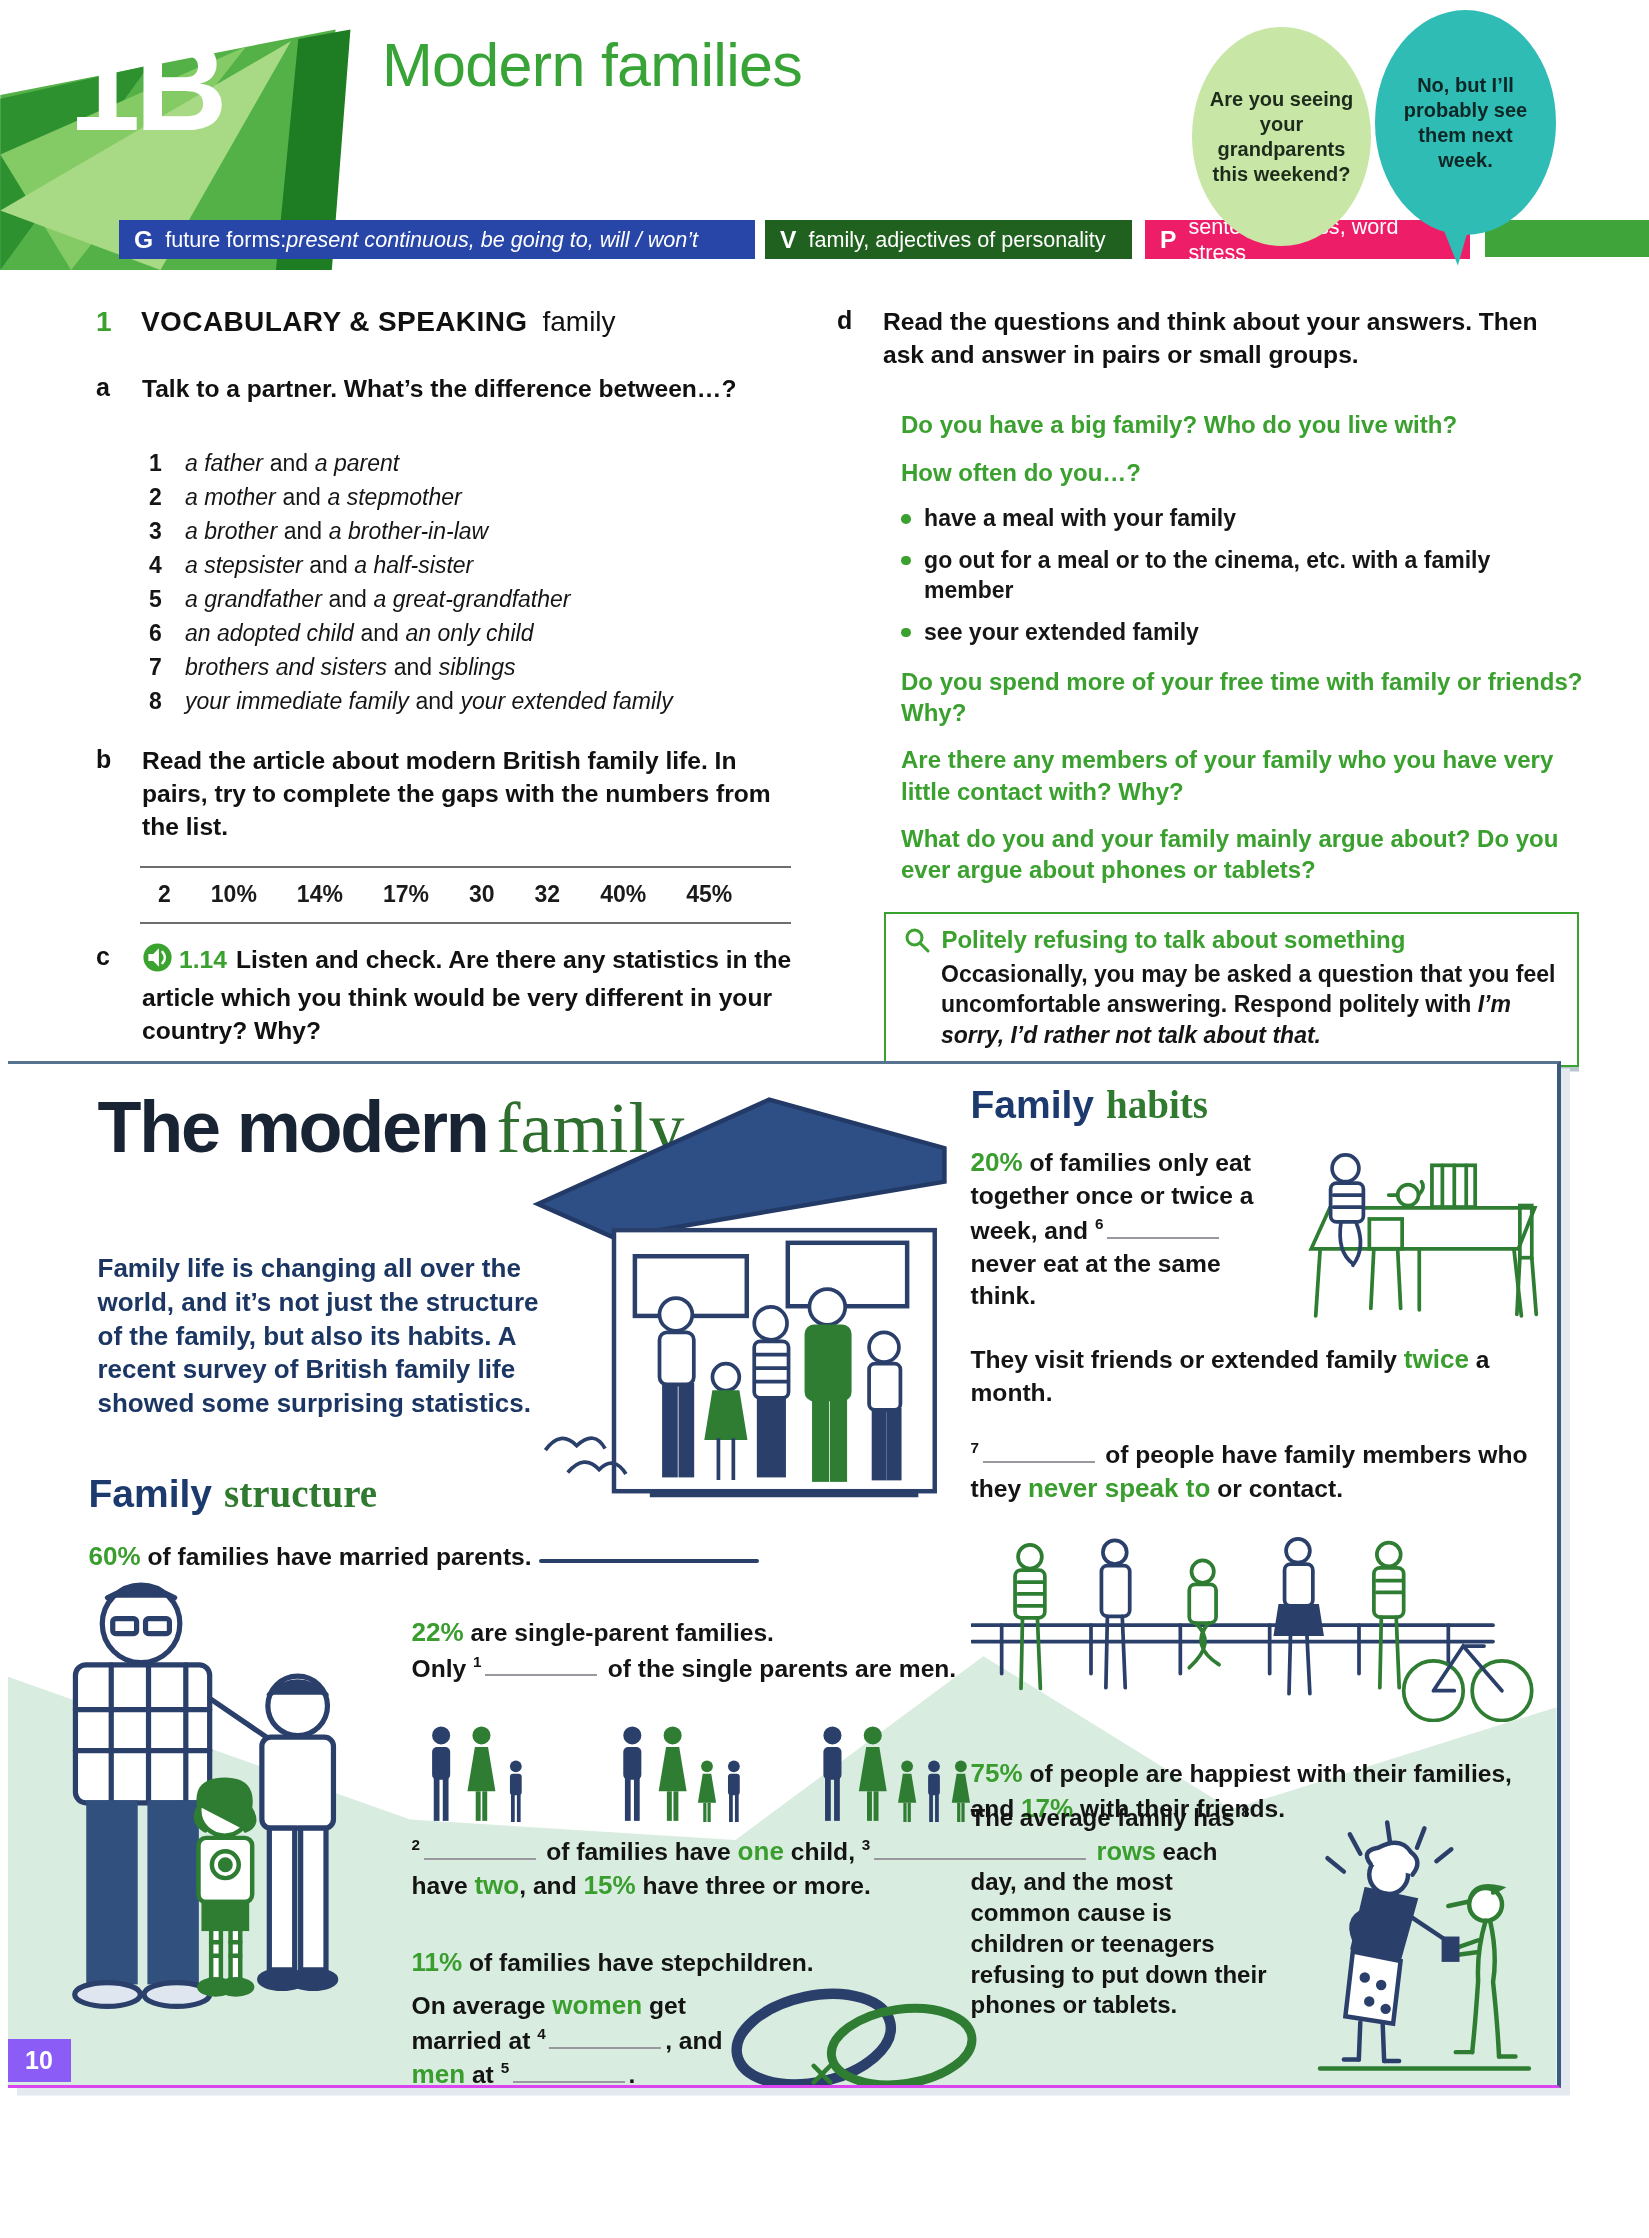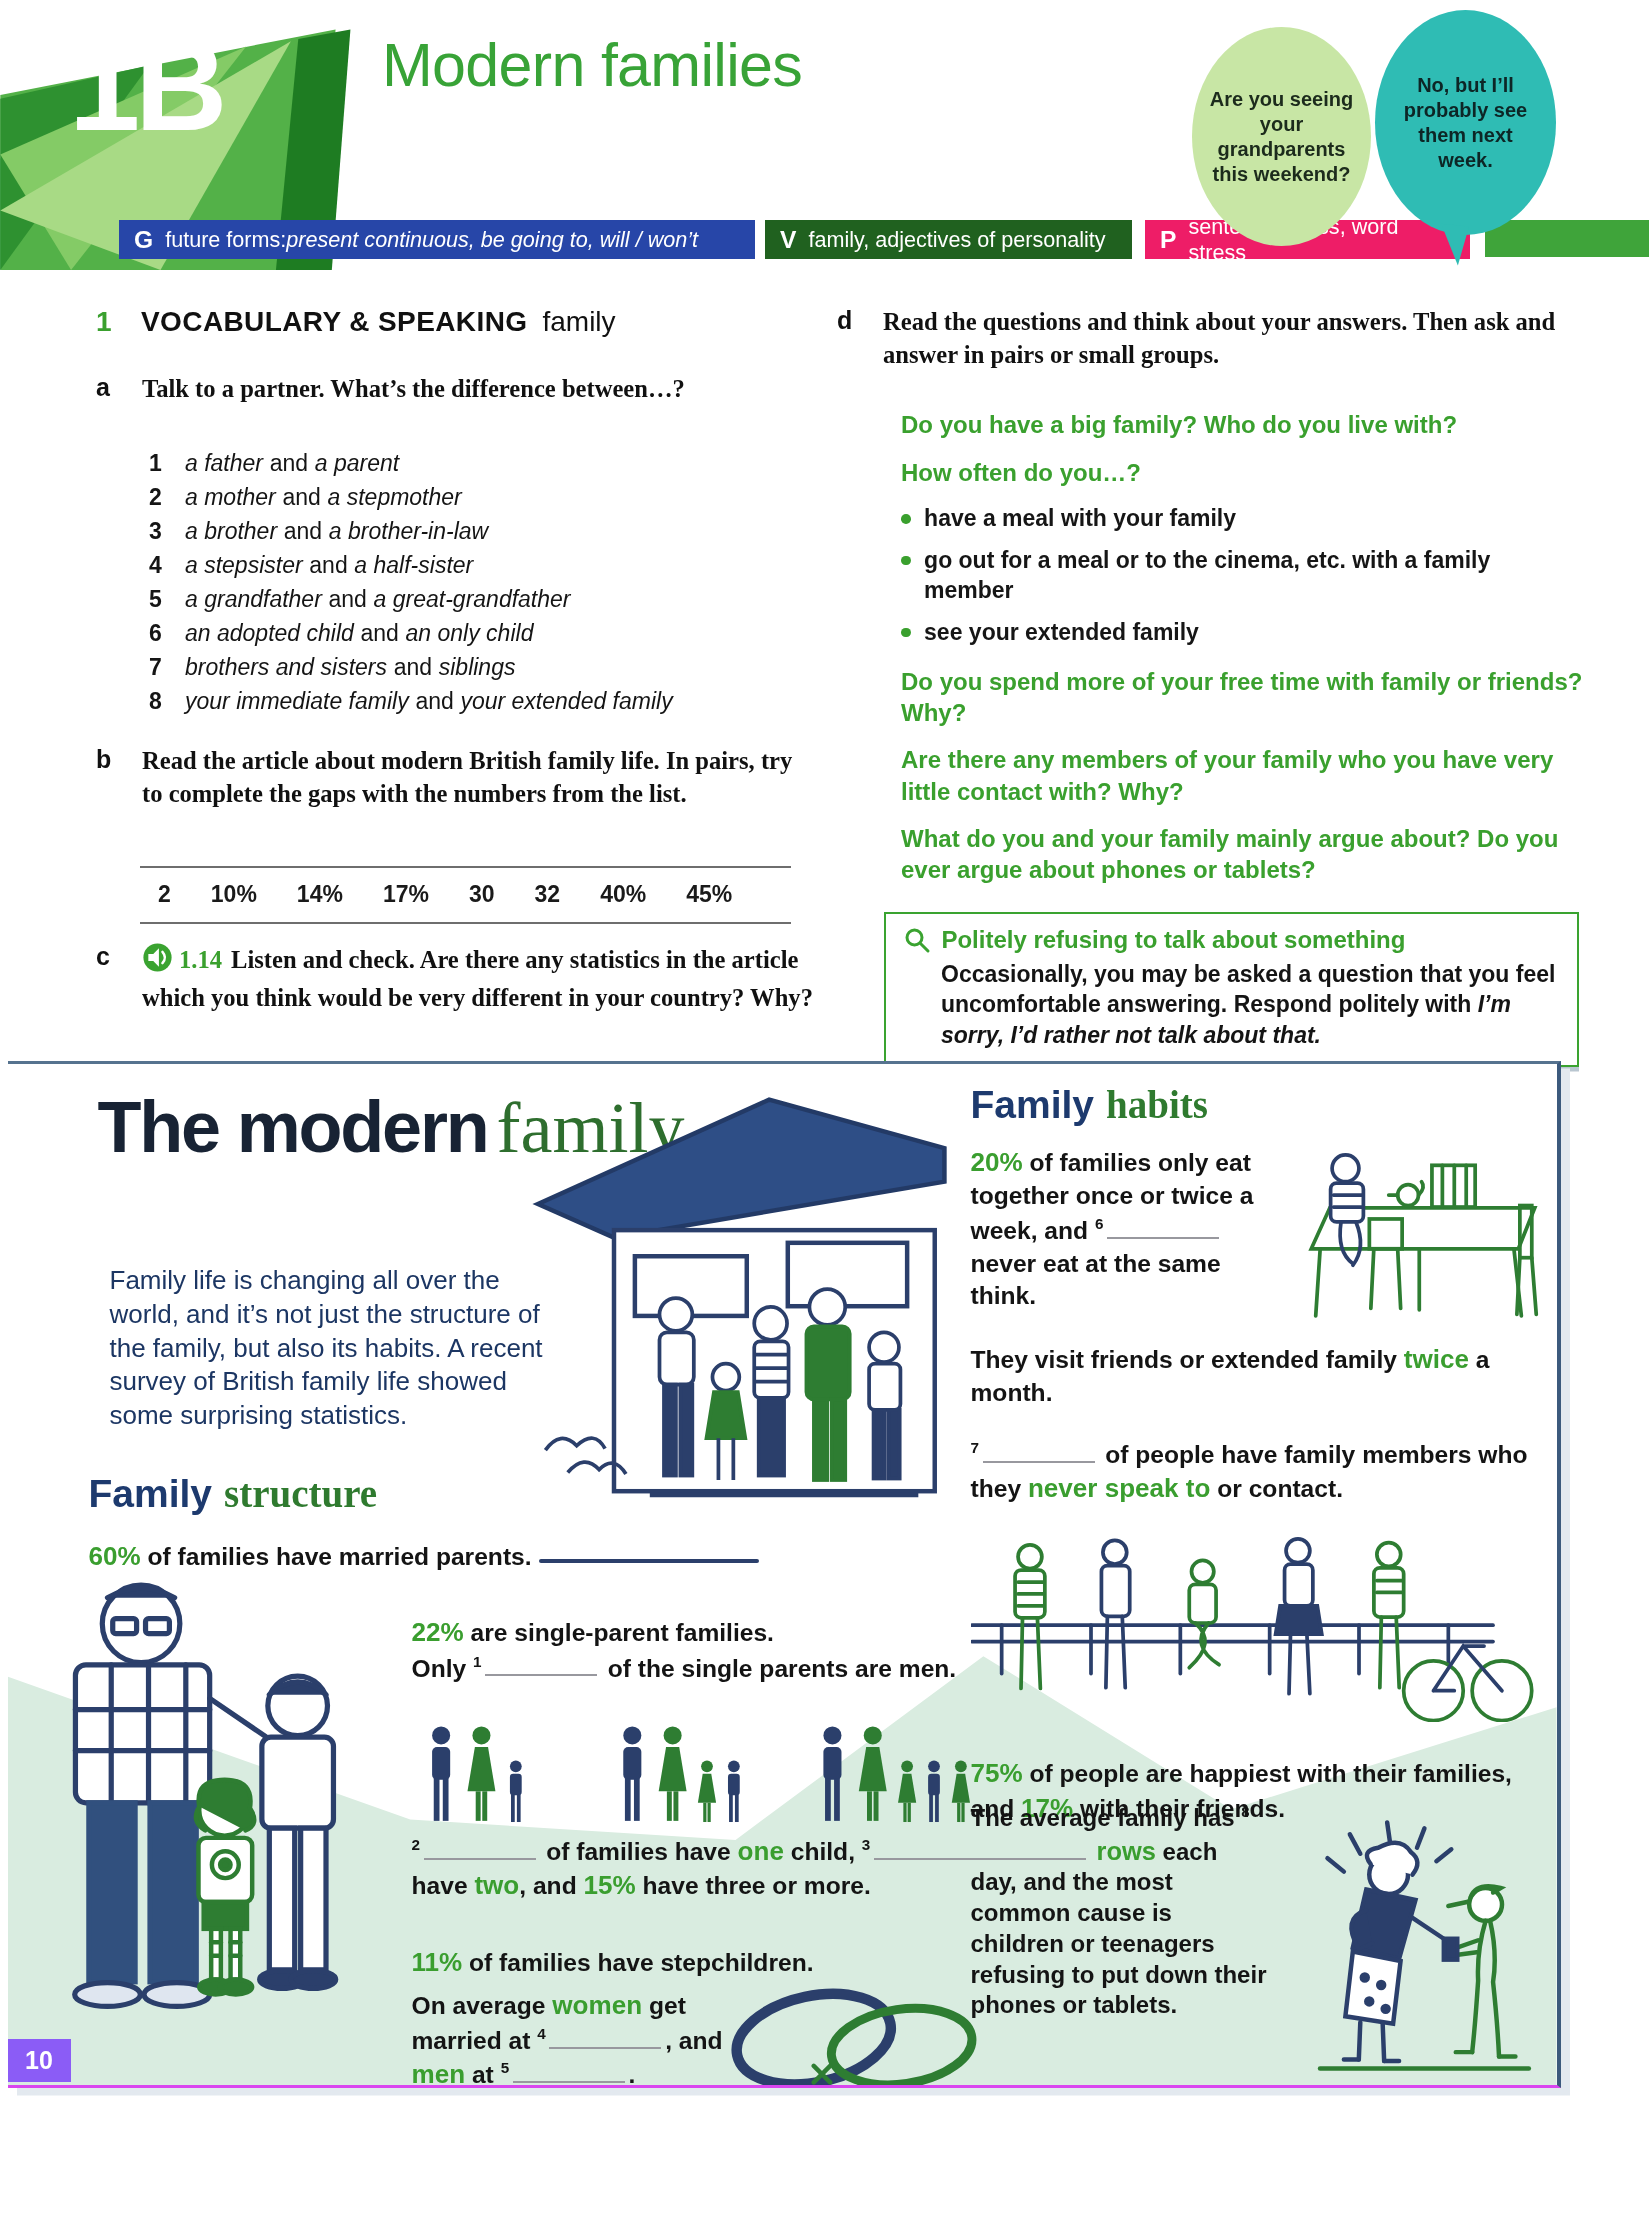--- a/index.html
+++ b/index.html
@@ -22,21 +22,21 @@
   .bubble-a{left:1375px;top:10.4px;width:181px;height:225px;background:#2fbcb4;color:#0d2626;}
   .bubble-tail{position:absolute;left:1439px;top:225px;width:0;height:0;border-left:21px solid transparent;
           border-right:7.5px solid transparent;border-top:40px solid #2fbcb4;transform:rotate(6deg);}
   
   .sec-head{position:absolute;left:96px;top:306px;display:flex;align-items:baseline;}
   .sec-num{color:#3aa02e;font-size:28px;font-weight:700;width:45px;}
   .sec-title{font-size:28px;font-weight:700;color:#111;letter-spacing:0.4px;}
   .sec-topic{font-size:28px;font-weight:400;color:#111;margin-left:15px;}
   .blk{position:absolute;display:flex;}
   .lbl{font-weight:700;font-size:25px;width:46px;flex:none;color:#111;}
-  .prompt{font-weight:700;font-size:24.6px;line-height:1.34;color:#111;margin:0;font-family:Liberation Serif, serif;}
+  .prompt{font-weight:700;font-size:24.6px;line-height:1.34;color:#111;margin:0;}
   .blk-a{left:96px;top:373px;width:709px;}
   .vlist{position:absolute;left:149px;top:446px;width:657px;font-size:23px;color:#151515;}
   .vrow{display:flex;line-height:34px;}
   .vn{width:36px;flex:none;font-weight:600;}
   .vt i{font-style:italic;}
   .vt .conj{margin:0 6.7px;}
   .blk-b{left:96px;top:745px;width:709px;}
   .numbox{position:absolute;left:140px;top:866px;width:651px;border-top:2.2px solid #6e6e6e;border-bottom:2.2px solid #6e6e6e;
           padding:13.4px 0 13.4px 18px;display:flex;gap:40px;font-size:23px;font-weight:600;color:#1a1a1a;box-sizing:border-box;}
   .blk-c{left:96px;top:942px;width:720px;}
@@ -53,21 +53,21 @@
   .pol-body{margin:4.5px 0 0 37px;font-size:23px;font-weight:700;color:#141414;line-height:1.33;}
   .pol-body i{font-style:italic;}
   
   .article{position:absolute;left:7.5px;top:1061px;width:1549px;height:1021px;background:#fff;
            border-top:3.7px solid #56738f;border-right:4.5px solid #3c5a7d;border-bottom:3px solid #d946ef;
            box-shadow:9px 7.5px 0 #e3e9ef;overflow:hidden;}
   .wash{position:absolute;left:0;top:0;width:100%;height:100%;background:#d9ece0;
         clip-path:polygon(0 60%,26% 74%,47% 76%,63% 58%,79% 73%,100% 63%,100% 100%,0 100%);}
   .art-title{position:absolute;left:90px;top:22.4px;margin:0;font-size:72px;font-weight:600;color:#182334;letter-spacing:-2.2px;}
   .art-title .accent{font-family:"Liberation Serif",serif;font-weight:400;color:#2e6e2e;margin-left:9px;letter-spacing:0;}
-  .art-intro{position:absolute;left:90px;top:188px;width:448px;font-size:26px;font-weight:400;color:#1c3663;line-height:1.3;margin:12px;}
+  .art-intro{position:absolute;left:90px;top:188px;width:448px;font-size:26px;font-weight:700;color:#1c3663;line-height:1.3;margin:0;}
   .art-h{position:absolute;margin:0;font-size:39px;font-weight:700;color:#1d3a6e;}
   .art-h .accent{font-family:"Liberation Serif",serif;color:#2f7a2f;margin-left:12px;}
   .sh-structure{left:81px;top:407px;}
   .sh-habits{left:963px;top:18px;}
   .art-p{position:absolute;margin:0;font-size:24.6px;line-height:1.33;font-weight:600;color:#141414;}
   .art-p .g{color:#3a9e2f;font-weight:700;font-size:1.06em;}
   .art-p sup{font-weight:700;font-size:.62em;}
   .gap{display:inline-block;width:112px;border-bottom:2.2px solid #98989e;height:1em;vertical-align:baseline;margin:0 3.7px;}
   .p60{left:81px;top:475px;width:746px;}
   .connector{position:absolute;left:531px;top:495px;width:220px;height:3.7px;background:#2b3f6b;border-radius:2.2px;}

